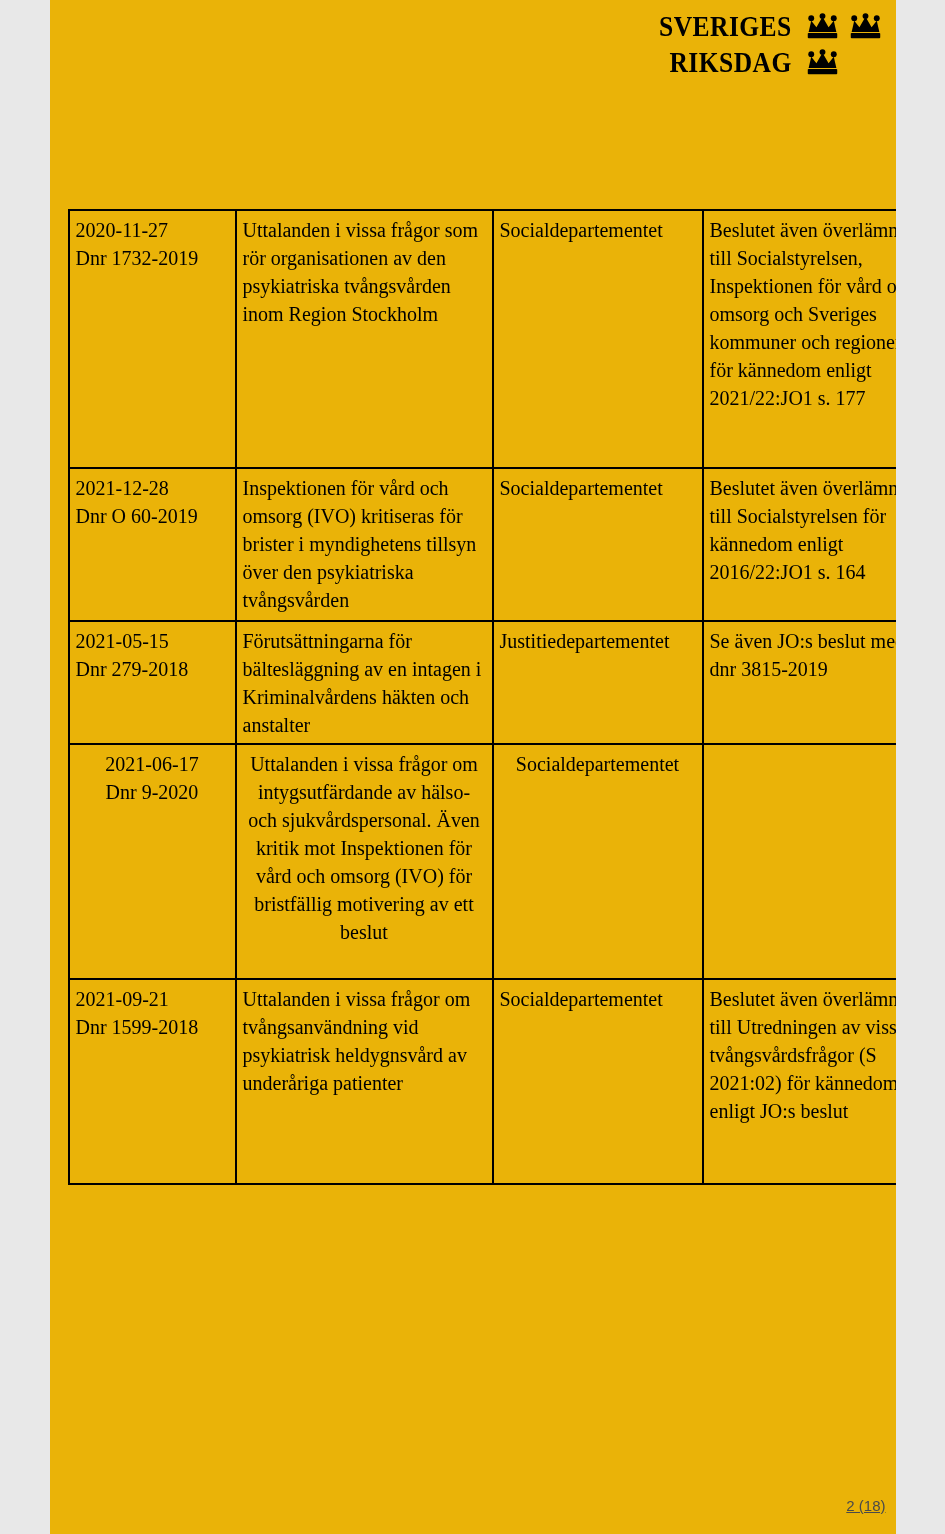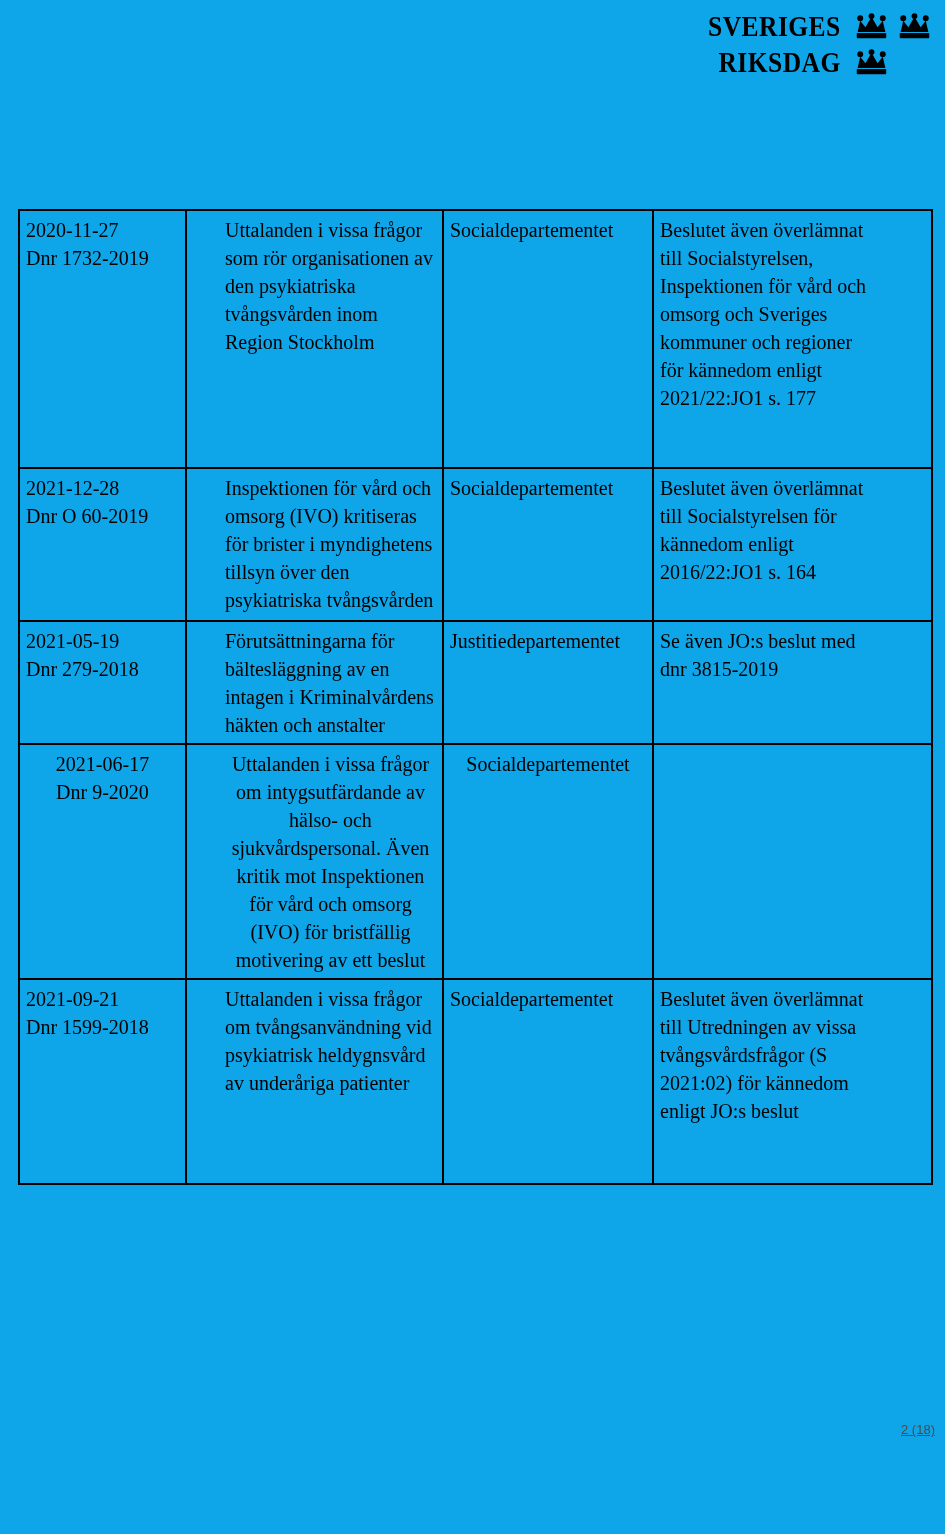--- a/index.html
+++ b/index.html
@@ -1,23 +1,23 @@
 <!DOCTYPE html>
 <html><head>
 <meta charset="utf-8">
 <style>
   * { margin: 0; padding: 0; box-sizing: border-box; }
   html, body { background: #e8e8e8; }
   body { font-family: "Liberation Serif", "DejaVu Serif", serif; }
   .page {
     position: relative;
-    width: 945px;
+    width: 846px;
     height: 1534px;
     margin: 0 auto;
-    background: #0ea5e9;
+    background: #eab308;
     color: #000;
     overflow: hidden;
   }
 
   
   .logo {
     position: absolute;
     top: 10px;
     right: 8px;
     display: grid;
@@ -60,29 +60,29 @@
   col.c3 { width: 210px; }
   col.c4 { width: 279px; }
   tr.r1 td { height: 258px; }
   tr.r2 td { height: 153px; }
   tr.r3 td { height: 120px; }
   tr.r4 td { height: 235px; text-align: center; }
   tr.r5 td { height: 205px; }
   tr.r6 td { height: 149px; }
   .dnr { }
   .note-text { max-width: 210px; }
-  .desc-text { max-width: 246px; margin-left: 32px; }
+  .desc-text { max-width: 246px; }
 
   
   .footer-page {
     position: absolute;
     right: 10px;
-    top: 1422px;
+    top: 1497px;
     font-family: "Liberation Sans", sans-serif;
-    font-size: 13px;
+    font-size: 15px;
     color: #4a4a4a;
     text-decoration: underline;
   }
 </style>
 </head>
 <body>
 
 <svg width="0" height="0" style="position:absolute">
   <defs>
     <symbol id="tre-kronor" viewBox="0 0 40 30">
@@ -148,21 +148,21 @@
           </td>
         <td>
             <div>Socialdepartementet</div>
           </td>
         <td>
             <div class="note-text">Beslutet även överlämnat till Socialstyrelsen för kännedom enligt 2016/22:JO1 s. 164</div>
           </td>
       </tr>
       <tr class="r3">
         <td>
-          <div>2021-05-19</div>
+          <div>2021-05-15</div>
           <div class="dnr">Dnr 279-2018</div>
         </td>
         <td>
             <div class="desc-text">Förutsättningarna för bältesläggning av en intagen i Kriminalvårdens häkten och anstalter</div>
           </td>
         <td>
             <div>Justitiedepartementet</div>
           </td>
         <td>
             <div class="note-text">Se även JO:s beslut med dnr 3815-2019</div>

